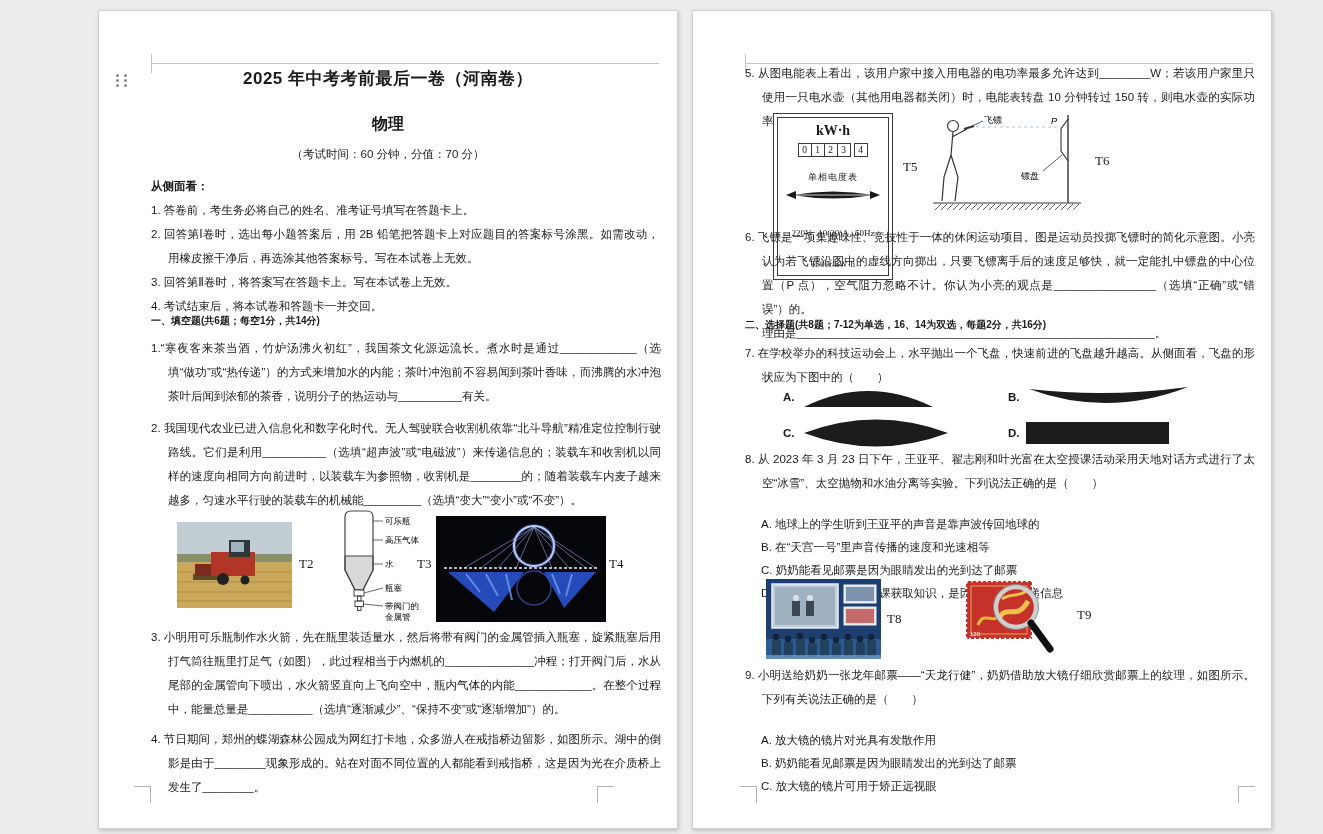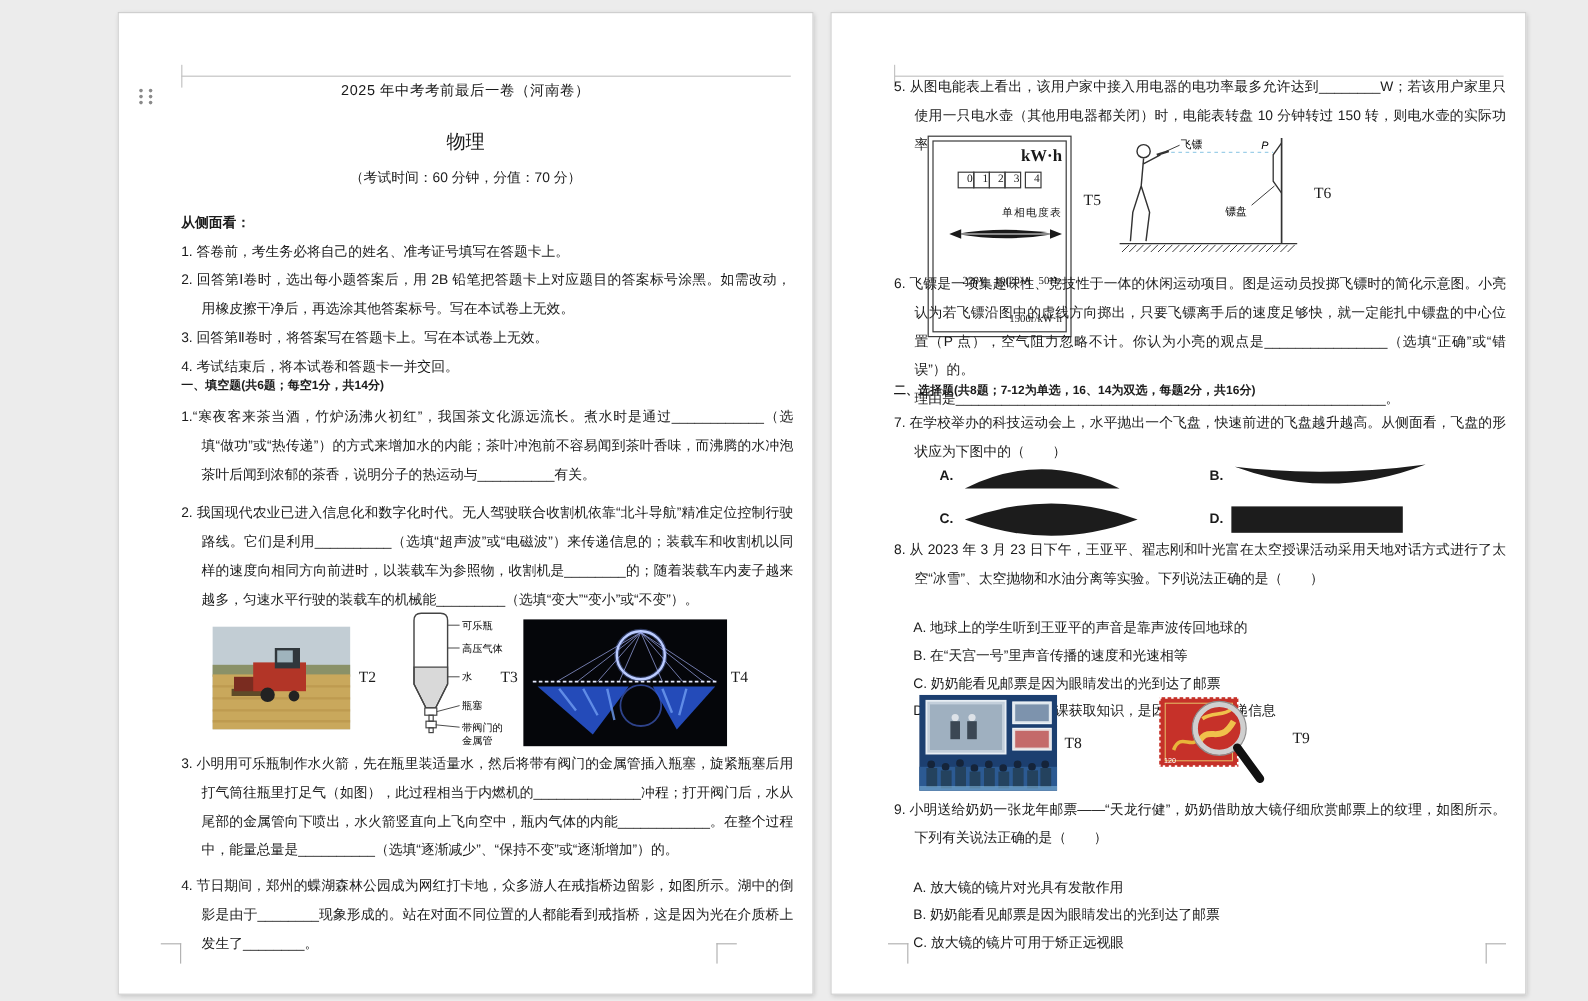--- a/index.html
+++ b/index.html
@@ -23,22 +23,22 @@
   .top-margin-tick { position:absolute; top:43px; left:52px; height:19px; border-left:1px solid #c4c4c4; }
   .corner { position:absolute; top:775px; width:17px; height:17px; }
   .corner.bl { border-top:1px solid #b3b3b3; border-right:1px solid #b3b3b3; }
   .corner.br { border-top:1px solid #b3b3b3; border-left:1px solid #b3b3b3; }
 
   .dots-handle { position:absolute; left:17px; top:63px; width:12px;
     display:grid; grid-template-columns:4px 4px; grid-gap:2px 4px; }
   .dots-handle i { width:3px; height:3px; background:#8a8a8a; border-radius:50%; display:block; }
 
   .head { position:absolute; top:56px; left:0; width:100%; text-align:center; }
-  .doc-title { font-size:12px; font-weight:normal; letter-spacing:.5px; }
-  .doc-subject { font-size:16px; font-weight:normal; margin-top:24px; }
+  .doc-title { font-size:17px; font-weight:bold; letter-spacing:.5px; }
+  .doc-subject { font-size:16px; font-weight:bold; margin-top:24px; }
   .doc-info { font-size:11.5px; margin-top:12px; }
 
   .body-text { font-size:11.5px; line-height:24px; text-align:justify; }
   .hang { padding-left:17px; text-indent:-17px; }
   .sec-head { font-size:10px; font-weight:bold; }
 
   .notices { position:absolute; top:163px; left:52px; width:508px; }
   .sec1 { position:absolute; top:303px; left:52px; width:510px; }
   .sec1 .q { margin-top:8px; }
 
@@ -60,21 +60,21 @@
   .q7-opt { display:flex; align-items:center; height:28px; }
   .q7-opt .letter { font-size:11.5px; font-weight:bold; width:18px; }
   .q8 { position:absolute; top:436px; left:52px; width:510px; }
   .options { margin-top:18px; }
   .options div { font-size:11.5px; line-height:23px; padding-left:16px; }
   .figrow3 { position:absolute; top:566px; left:52px; width:510px; height:86px; }
   .q9 { position:absolute; top:652px; left:52px; width:510px; }
 
   
   .meter { position:absolute; left:28px; top:2px; width:120px; border:1.5px solid #3a3a3a; padding:3px; background:#fff; }
-  .meter-inner { border:1px solid #3a3a3a; text-align:right; padding:5px 3px 6px 3px; }
+  .meter-inner { border:1px solid #3a3a3a; text-align:center; padding:5px 3px 6px 3px; }
   .meter-unit { font-family:"Liberation Serif","DejaVu Serif",serif; font-weight:bold; font-size:14px; }
   .meter-digits { margin-top:4px; display:flex; justify-content:center; }
   .meter-digits span { width:14px; height:14px; border:1px solid #3a3a3a; margin-left:-1px;
     font-size:9.5px; line-height:13px; display:inline-block; font-family:"Liberation Serif",serif; }
   .meter-digits span.sep { margin-left:3px; }
   .meter-type { font-size:9px; margin-top:14px; letter-spacing:1px; }
   .meter-disk { margin-top:3px; }
   .meter-specs, .meter-rate { font-family:"Liberation Serif","DejaVu Serif",serif; font-size:9px; margin-top:21px; white-space:pre; }
 
   svg text { font-family:"Liberation Sans","DejaVu Sans",sans-serif; }

